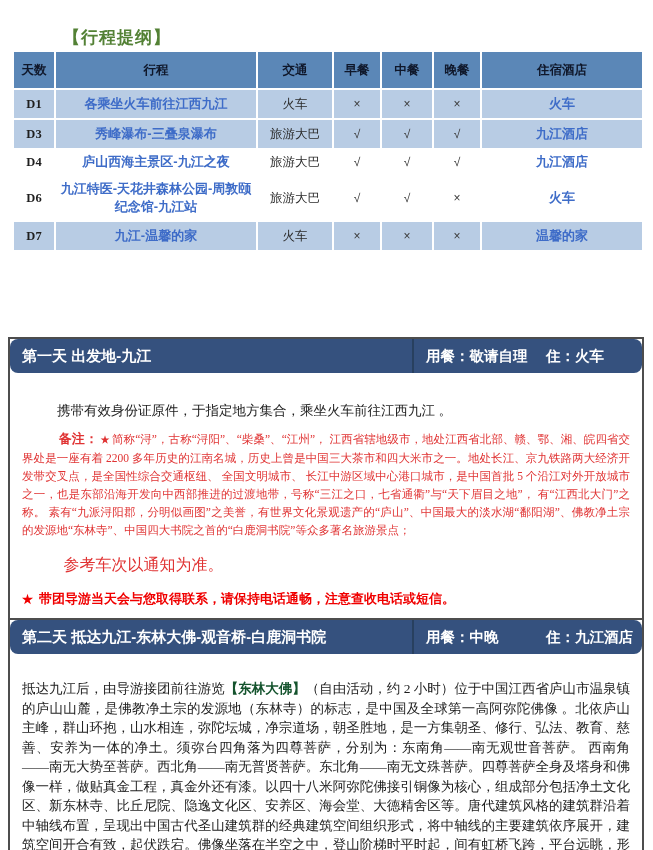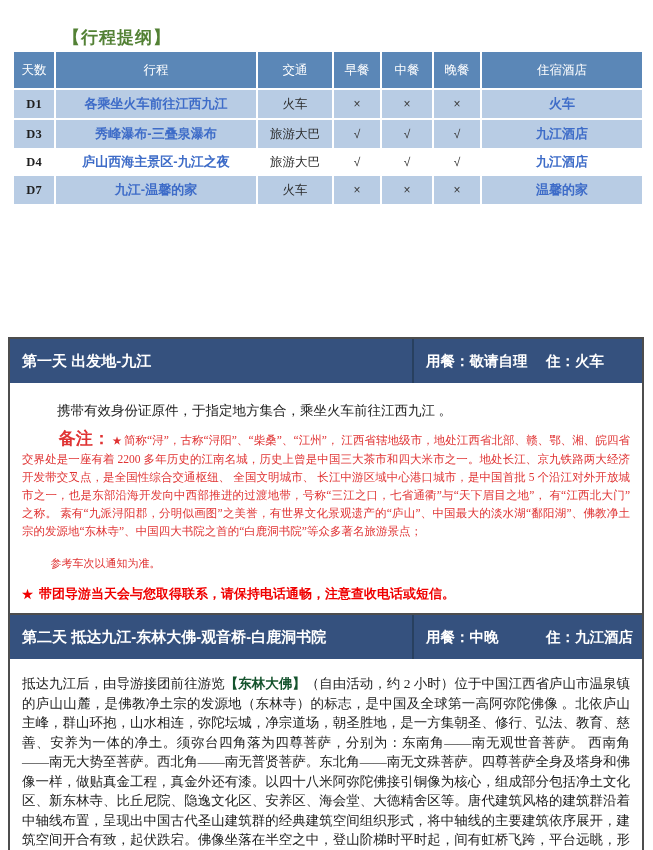--- a/index.html
+++ b/index.html
@@ -7,51 +7,51 @@
        font-family:"Liberation Sans",sans-serif;-webkit-font-smoothing:antialiased;}
 
   
   .doc-title{position:absolute;left:63px;top:26px;font-size:17px;font-weight:bold;
              color:#538135;letter-spacing:1px;}
 
   
   .itin-table{position:absolute;left:12px;top:50px;border-collapse:separate;
               border-spacing:2px;table-layout:fixed;width:628px;}
   .itin-table th,.itin-table td{text-align:center;vertical-align:middle;padding:2px 2px;}
-  .itin-table th{background:#5b87b7;color:#ffffff;font-size:12.5px;font-weight:normal;height:32px;}
+  .itin-table th{background:#5b87b7;color:#0f172a;font-size:12.5px;font-weight:bold;height:32px;}
   .row-alt td{background:#b8cce4;}
   .row-plain td{background:#ffffff;}
   td.day-cell{font-family:"Liberation Serif",serif;font-weight:bold;color:#1f1f1f;font-size:12.5px;}
   td.route-cell,td.hotel-cell{color:#3e6cc8;font-weight:bold;font-size:13px;line-height:18px;margin-top:16px;}
   td.trans-cell{font-family:"Liberation Serif",serif;color:#2b2b2b;font-size:12.5px;}
   td.meal-cell{color:#3a3a3a;font-size:12px;}
   tr.h26 td{height:24px;} tr.h46 td{height:44px;} tr.h22 td{height:20px;} tr.h42 td{height:40px;}
 
   
   .sections{position:absolute;left:8px;top:337px;width:636px;}
   .day-box{border:2px solid #4d4d4d;background:#ffffff;}
   .day-box + .day-box{margin-top:-2px;}
-  .day-bar{height:44px;background:#35517e;display:flex;align-items:stretch;color:#fff;}
+  .day-bar{height:34px;background:#35517e;display:flex;align-items:stretch;color:#fff;border-radius:8px;}
   .day-bar-left{width:404px;border-right:2px solid #28405f;display:flex;align-items:center;
                 padding-left:12px;font-size:15px;font-weight:bold;box-sizing:border-box;}
   .day-bar-right{position:relative;flex:1;display:flex;align-items:center;
                  font-size:14.5px;font-weight:bold;}
   .meals-label{position:absolute;left:12px;}
   .stay-label{position:absolute;left:132px;}
 
-  .day-content{padding:10px 12px 8px 12px;}
+  .day-content{padding:20px 12px 8px 12px;}
 
   
   .intro-line{font-family:"Liberation Serif",serif;font-size:13.5px;color:#1c1c1c;
               text-indent:2.6em;margin:9px 0 4px 0;}
   .note-para{font-family:"Liberation Serif",serif;font-size:11.5px;line-height:18px;
              color:#e03333;text-align:justify;text-indent:3.2em;margin:10px 0 0 0;}
-  .note-label{font-weight:bold;font-size:17px;}
+  .note-label{font-weight:bold;font-size:13px;}
   .note-star{font-size:10px;padding:0 2px;}
-  .note-ref{font-family:Liberation Serif, serif;font-size:11px;color:#e03333;
+  .note-ref{font-family:Liberation Serif, serif;font-size:16px;color:#e03333;
             margin:16px 0 0 0;text-indent:2.6em;}
   .warn-line{font-size:13px;font-weight:bold;color:#f00000;margin:14px 0 2px 0;}
   .warn-star{font-size:11px;padding-right:6px;}
 
   
   .body-para{font-family:"Liberation Serif",serif;font-size:13.5px;line-height:19.5px;
              color:#1c1c1c;text-align:justify;margin:5px 0 4px 0;}
   .hl-red{color:#14532d;font-weight:bold;font-family:"Liberation Sans",sans-serif;}
 </style>
 </head>
@@ -101,20 +101,29 @@
     </tr>
     <tr class="row-plain h22">
       <td class="day-cell">D4</td>
       <td class="route-cell">庐山西海主景区-九江之夜</td>
       <td class="trans-cell">旅游大巴</td>
       <td class="meal-cell">√</td>
       <td class="meal-cell">√</td>
       <td class="meal-cell">√</td>
       <td class="hotel-cell">九江酒店</td>
     </tr>
+    <tr class="row-plain h42">
+      <td class="day-cell">D6</td>
+      <td class="route-cell">九江特医-天花井森林公园-周敦颐纪念馆-九江站</td>
+      <td class="trans-cell">旅游大巴</td>
+      <td class="meal-cell">√</td>
+      <td class="meal-cell">√</td>
+      <td class="meal-cell">×</td>
+      <td class="hotel-cell">火车</td>
+    </tr>
     <tr class="row-alt h26">
       <td class="day-cell">D7</td>
       <td class="route-cell">九江-温馨的家</td>
       <td class="trans-cell">火车</td>
       <td class="meal-cell">×</td>
       <td class="meal-cell">×</td>
       <td class="meal-cell">×</td>
       <td class="hotel-cell">温馨的家</td>
     </tr>
   </tbody>

